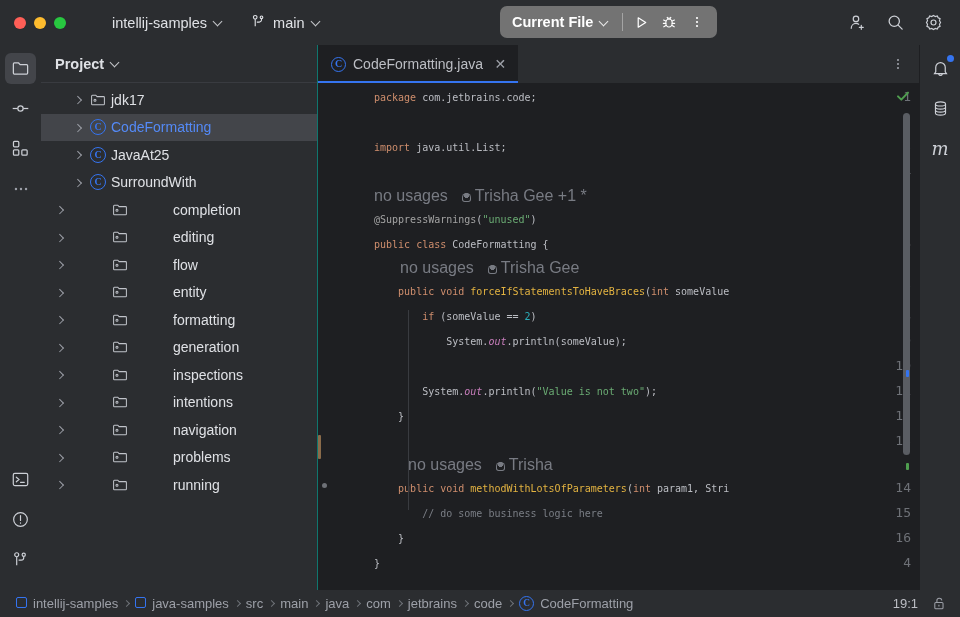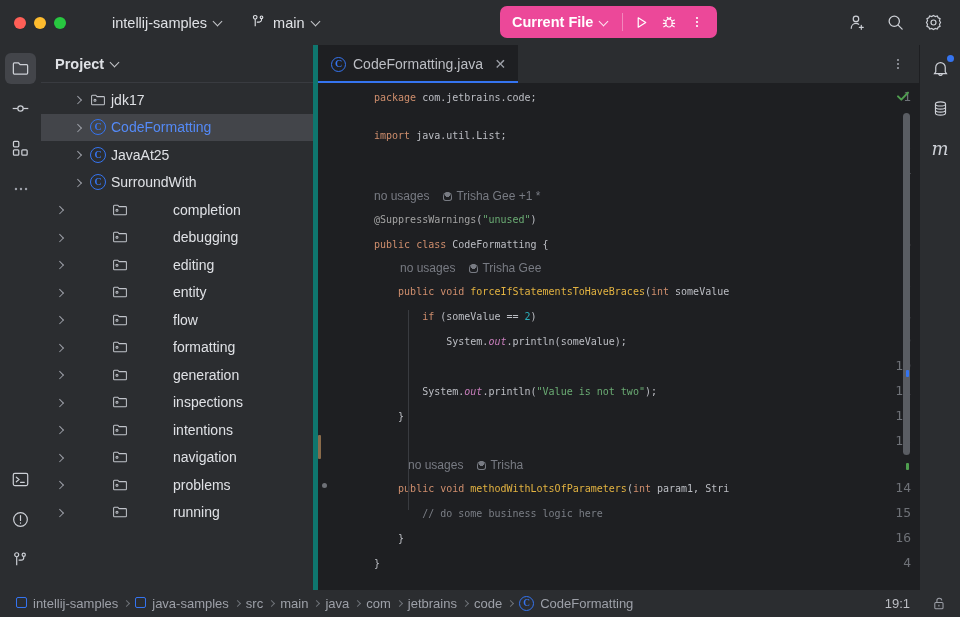--- a/index.html
+++ b/index.html
@@ -37,21 +37,21 @@
     border-right: 1.4px solid currentColor; border-bottom: 1.4px solid currentColor;
     transform: rotate(45deg);
   }
   .proj-name { margin-left: 38px; }
   .branch-group { margin-left: 12px; }
 
   
   .runwidget {
     position: absolute; left: 500px; top: 6px;
     height: 32px; display: flex; align-items: center;
-    background: #ec4899; border-radius: 7px; padding: 0 6px 0 12px;
+    background: #737373; border-radius: 7px; padding: 0 6px 0 12px;
   }
   .runwidget .cfgname {
     color: #ffffff; font-size: 14.5px; font-weight: bold;
     display: flex; align-items: center; gap: 7px; padding-right: 9px;
   }
   .run-sep { width: 1px; height: 18px; background: rgba(255,255,255,.35); margin: 0 4px; }
   .run-btn {
     width: 28px; height: 26px; display: flex; align-items: center; justify-content: center;
     border-radius: 5px; cursor: pointer;
   }
@@ -76,21 +76,21 @@
     display: flex; align-items: center; justify-content: center; cursor: pointer;
   }
   .stripe-btn.active { background: #43454a; }
   .stripe-bottom { position: absolute; bottom: 6px; left: 0; width: 41px; display: flex; flex-direction: column; align-items: center; }
 
   
   .projpanel {
     width: 277px; flex: 0 0 277px;
     background: #2b2d30;
     display: flex; flex-direction: column;
-    border-right: 5px solid #0f766e;
+    border-right: 1px solid #0f766e;
     min-height: 0;
   }
   .proj-header {
     height: 38px; flex: 0 0 38px;
     display: flex; align-items: center; padding-left: 14px;
     color: #dfe1e5; font-size: 14.5px; font-weight: bold;
     border-bottom: 1px solid #393b40;
     gap: 7px;
   }
   .tree { flex: 1 1 auto; overflow: hidden; padding-top: 3px; position: relative; }
@@ -146,21 +146,21 @@
   .vcs-mark { position: absolute; left: 0px; width: 3px; background: #8a6b4a; border-radius: 1px; }
   .gutter-dot { position: absolute; left: 4px; width: 5px; height: 5px; border-radius: 50%; background: #6e7177; }
 
   .codeline {
     position: absolute; left: 56px; white-space: pre;
     font-family: "DejaVu Sans Mono", monospace; font-size: 10px;
     color: #bcbec4; line-height: 25px; height: 25px;
   }
   .hint {
     position: absolute; white-space: pre; color: #787b83;
-    font-family: "Liberation Sans", sans-serif; font-size: 12px;
+    font-family: "Liberation Sans", sans-serif; font-size: 16px;
     line-height: 22px; height: 22px;
   }
   .hint .person::before {
     content: "";
     display: inline-block; width: 9px; height: 9px; margin-right: 4px;
     border-radius: 50% 50% 30% 30%;
     box-shadow: inset 0 0 0 1px #787b83;
     vertical-align: -1px;
     background:
       radial-gradient(circle at 50% 28%, #787b83 0 2.6px, transparent 2.7px);
@@ -200,21 +200,21 @@
     display: flex; align-items: center; padding: 0 10px 0 12px;
     color: #9da0a8; font-size: 13px;
   }
   .crumb { display: flex; align-items: center; gap: 6px; padding: 2px 4px; border-radius: 4px; cursor: pointer; }
   .crumb-sep { color: #6e7177; margin: 0 2px; font-size: 12px; display: flex; align-items: center; }
   .crumb-sep span {
     display: block; width: 5px; height: 5px;
     border-right: 1.3px solid currentColor; border-top: 1.3px solid currentColor;
     transform: rotate(45deg);
   }
-  .status-right { margin-left: auto; display: flex; align-items: center; gap: 22px; padding-right: 4px; }
+  .status-right { margin-left: auto; display: flex; align-items: center; gap: 14px; padding-right: 4px; }
   .caretpos { color: #bcbec4; font-size: 13px; cursor: pointer; }
   .classcircle {
     width: 15px; height: 15px; border-radius: 50%;
     border: 1.6px solid #3574f0; color: #3574f0;
     font-size: 10px; font-weight: bold; line-height: 12px; text-align: center;
     font-family: "Liberation Serif", serif;
     display: flex; align-items: center; justify-content: center;
   }
 </style>
 </head>
@@ -421,57 +421,45 @@
           <div class="trow d0">
             <div class="tarrow">
               <span></span>
             </div>
             <div class="ticon">
               <svg width="16" height="16" viewBox="0 0 18 18" fill="none" stroke="#c0c3c9" stroke-width="1.15" stroke-linejoin="round">
                 <path d="M1.8 4.6 a.9 .9 0 0 1 .9-.9 H6.6 l1.3 1.5 H15.3 a.9 .9 0 0 1 .9 .9 V13.4 a.9 .9 0 0 1 -.9 .9 H2.7 a.9 .9 0 0 1 -.9-.9 Z"></path>
                 <circle cx="5.6" cy="9.3" r="1.15"></circle>
               </svg>
             </div>
-            <div class="tlabel">debugging</div>
-          </div>
-          <div class="trow d0">
-            <div class="tarrow">
-              <span></span>
-            </div>
-            <div class="ticon">
-              <svg width="16" height="16" viewBox="0 0 18 18" fill="none" stroke="#c0c3c9" stroke-width="1.15" stroke-linejoin="round">
-                <path d="M1.8 4.6 a.9 .9 0 0 1 .9-.9 H6.6 l1.3 1.5 H15.3 a.9 .9 0 0 1 .9 .9 V13.4 a.9 .9 0 0 1 -.9 .9 H2.7 a.9 .9 0 0 1 -.9-.9 Z"></path>
-                <circle cx="5.6" cy="9.3" r="1.15"></circle>
-              </svg>
-            </div>
             <div class="tlabel">editing</div>
           </div>
           <div class="trow d0">
             <div class="tarrow">
               <span></span>
             </div>
             <div class="ticon">
               <svg width="16" height="16" viewBox="0 0 18 18" fill="none" stroke="#c0c3c9" stroke-width="1.15" stroke-linejoin="round">
                 <path d="M1.8 4.6 a.9 .9 0 0 1 .9-.9 H6.6 l1.3 1.5 H15.3 a.9 .9 0 0 1 .9 .9 V13.4 a.9 .9 0 0 1 -.9 .9 H2.7 a.9 .9 0 0 1 -.9-.9 Z"></path>
                 <circle cx="5.6" cy="9.3" r="1.15"></circle>
               </svg>
             </div>
+            <div class="tlabel">flow</div>
+          </div>
+          <div class="trow d0">
+            <div class="tarrow">
+              <span></span>
+            </div>
+            <div class="ticon">
+              <svg width="16" height="16" viewBox="0 0 18 18" fill="none" stroke="#c0c3c9" stroke-width="1.15" stroke-linejoin="round">
+                <path d="M1.8 4.6 a.9 .9 0 0 1 .9-.9 H6.6 l1.3 1.5 H15.3 a.9 .9 0 0 1 .9 .9 V13.4 a.9 .9 0 0 1 -.9 .9 H2.7 a.9 .9 0 0 1 -.9-.9 Z"></path>
+                <circle cx="5.6" cy="9.3" r="1.15"></circle>
+              </svg>
+            </div>
             <div class="tlabel">entity</div>
-          </div>
-          <div class="trow d0">
-            <div class="tarrow">
-              <span></span>
-            </div>
-            <div class="ticon">
-              <svg width="16" height="16" viewBox="0 0 18 18" fill="none" stroke="#c0c3c9" stroke-width="1.15" stroke-linejoin="round">
-                <path d="M1.8 4.6 a.9 .9 0 0 1 .9-.9 H6.6 l1.3 1.5 H15.3 a.9 .9 0 0 1 .9 .9 V13.4 a.9 .9 0 0 1 -.9 .9 H2.7 a.9 .9 0 0 1 -.9-.9 Z"></path>
-                <circle cx="5.6" cy="9.3" r="1.15"></circle>
-              </svg>
-            </div>
-            <div class="tlabel">flow</div>
           </div>
           <div class="trow d0">
             <div class="tarrow">
               <span></span>
             </div>
             <div class="ticon">
               <svg width="16" height="16" viewBox="0 0 18 18" fill="none" stroke="#c0c3c9" stroke-width="1.15" stroke-linejoin="round">
                 <path d="M1.8 4.6 a.9 .9 0 0 1 .9-.9 H6.6 l1.3 1.5 H15.3 a.9 .9 0 0 1 .9 .9 V13.4 a.9 .9 0 0 1 -.9 .9 H2.7 a.9 .9 0 0 1 -.9-.9 Z"></path>
                 <circle cx="5.6" cy="9.3" r="1.15"></circle>
               </svg>
@@ -571,21 +559,21 @@
         </div>
       </div>
 
       <div class="editorbody">
         <div class="codegrid" id="code-root">
             <div class="gutter-line" style="top: 6px;">1</div>
             <div class="codeline" style="top: 2px;"><span class="kw">package</span><span class="pun"> com.jetbrains.code;</span></div>
             <div class="gutter-line" style="top: 31px;">2</div>
             <div class="codeline" style="top: 27px;"></div>
             <div class="gutter-line" style="top: 56px;">3</div>
-            <div class="codeline" style="top: 40px;"><span class="kw">import</span><span class="pun"> java.util.List;</span></div>
+            <div class="codeline" style="top: 52px;"><span class="kw">import</span><span class="pun"> java.util.List;</span></div>
             <div class="gutter-line" style="top: 81px;">4</div>
             <div class="codeline" style="top: 77px;"></div>
             <div class="hint" style="top: 102px; left: 56px;"><span>no usages</span><span class="gap"></span><span class="person">Trisha Gee +1 *</span></div>
             <div class="gutter-line" style="top: 128px;">5</div>
             <div class="codeline" style="top: 124px;"><span class="ann">@SuppressWarnings</span><span class="pun">(</span><span class="str">"unused"</span><span class="pun">)</span></div>
             <div class="gutter-line" style="top: 153px;">6</div>
             <div class="codeline" style="top: 149px;"><span class="kw">public class</span><span class="pun"> CodeFormatting {</span></div>
             <div class="hint" style="top: 174px; left: 82px;"><span>no usages</span><span class="gap"></span><span class="person">Trisha Gee</span></div>
             <div class="gutter-line" style="top: 200px;">7</div>
             <div class="codeline" style="top: 196px;"><span class="kw">    public void </span><span class="mth">forceIfStatementsToHaveBraces</span><span class="pun">(</span><span class="kw">int</span><span class="pun"> someValue</span></div>

